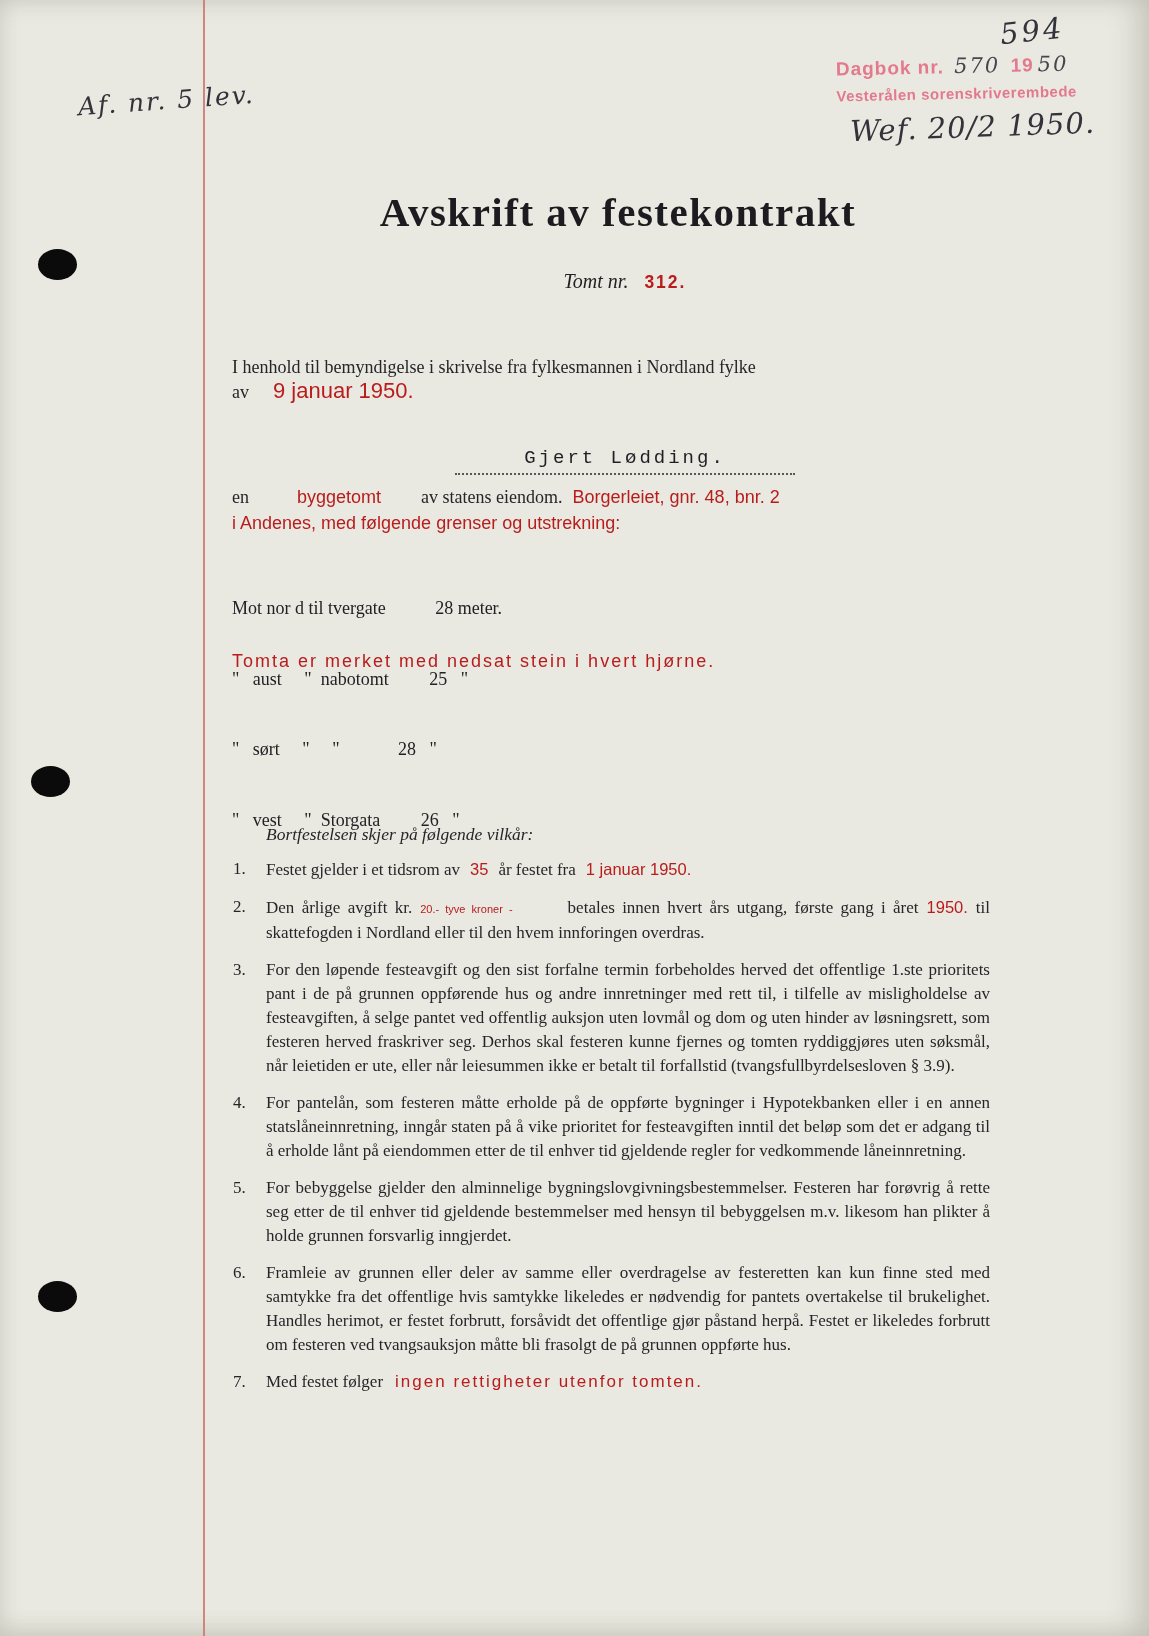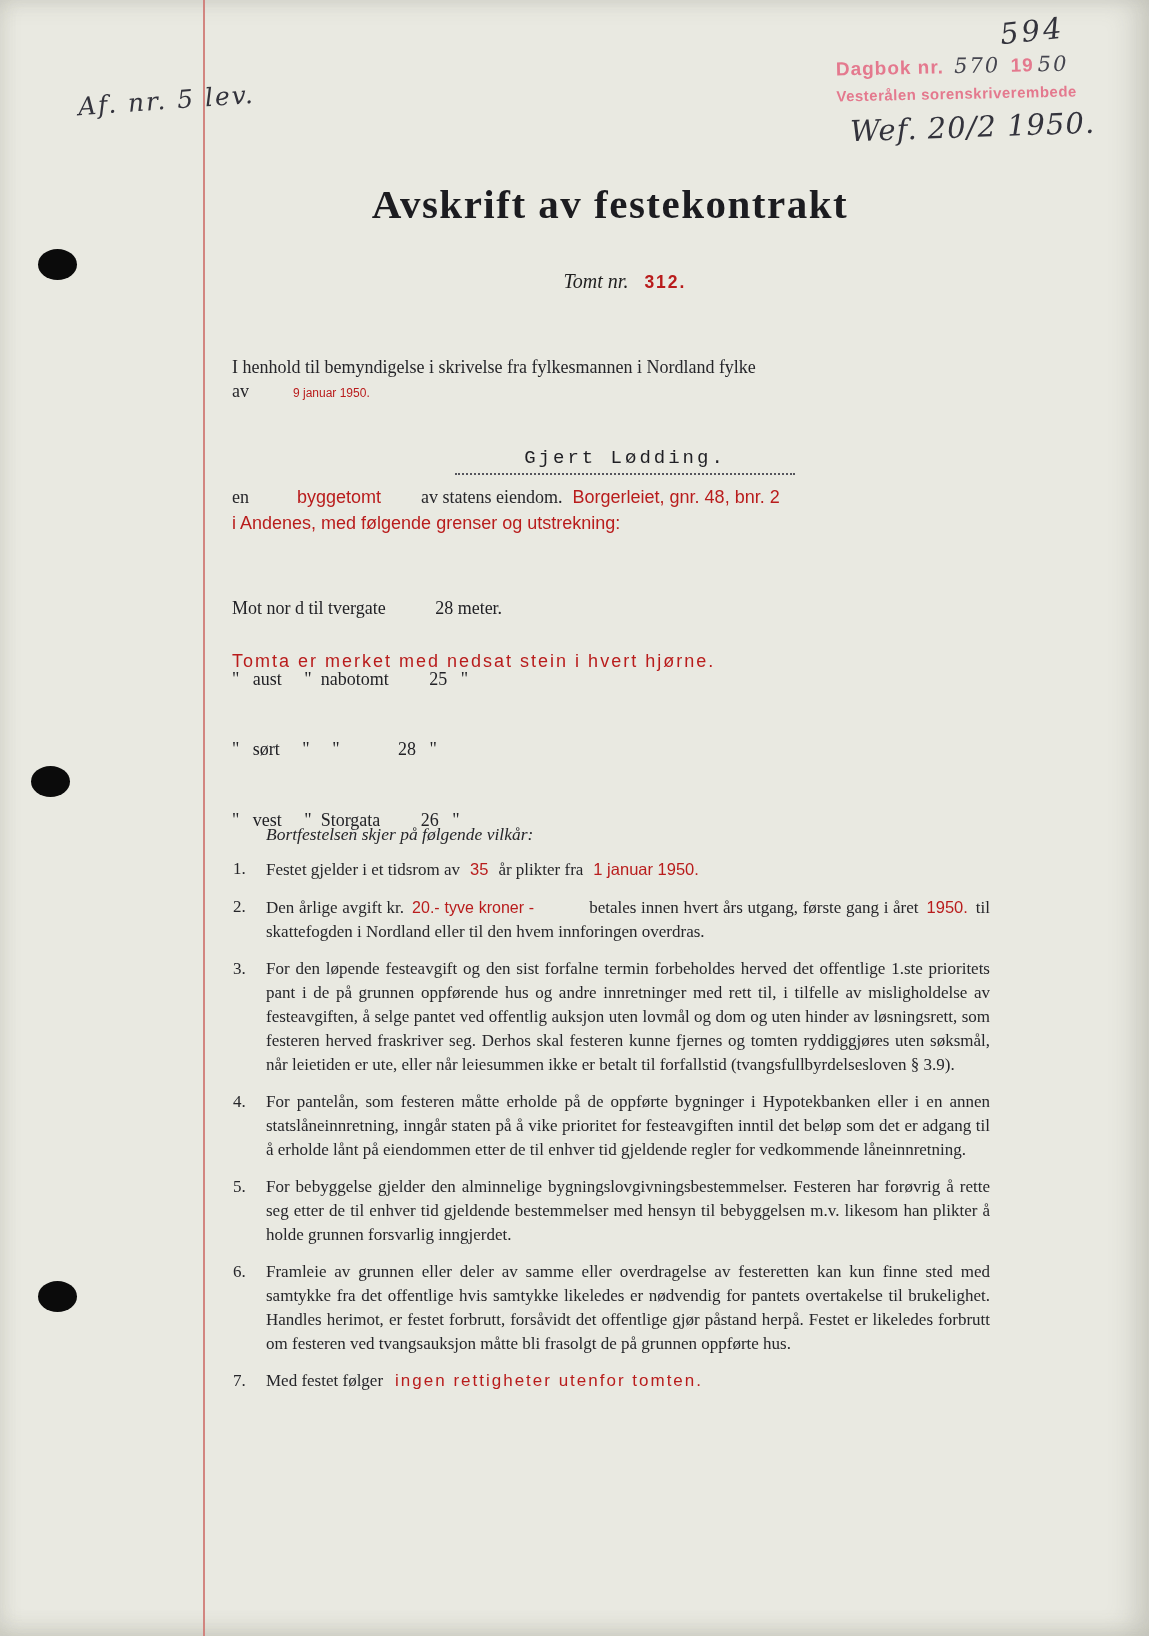--- a/index.html
+++ b/index.html
@@ -22,30 +22,30 @@
   .hw { position:absolute; font-family:"DejaVu Serif", serif; font-style:italic; color:#33333c; }
   .note-tl { left:78px; top:86px; font-size:25px; letter-spacing:2px; transform:rotate(-4deg); }
   .page-num { left:1000px; top:14px; font-size:29px; transform:rotate(-6deg); letter-spacing:3px; }
   .date-note { left:850px; top:110px; font-size:29px; transform:rotate(-2deg); letter-spacing:1px; }
 
   .stamp { position:absolute; left:836px; top:54px; transform:rotate(-1.2deg); color:#e4798e; font-family:"Liberation Sans", sans-serif; font-weight:bold; }
   .stamp-line1 { font-size:19px; letter-spacing:1px; }
   .stamp-line2 { font-size:15px; letter-spacing:0.5px; margin-top:7px; }
   .stamp-hw { font-family:"DejaVu Serif", serif; font-style:italic; font-weight:normal; color:#45454f; font-size:21px; margin:0 4px; letter-spacing:2px; }
 
-  .title { position:absolute; left:230px; top:180px; width:760px; margin:0; text-align:center;
+  .title { position:absolute; left:230px; top:180px; width:760px; margin:8px; text-align:center;
            font-family:"Liberation Serif", serif; font-weight:700; font-size:41px; letter-spacing:1.5px; color:#1c1c20; }
   .subtitle { position:absolute; left:230px; top:270px; width:790px; text-align:center; }
   .sub-label { font-style:italic; font-weight:400; font-size:20px; color:#222; }
   .sub-value { font-weight:700; font-size:19px; letter-spacing:2px; margin-left:12px; }
 
   .tw { font-family:Liberation Sans, sans-serif; font-size:17.5px; color:#b91c1c; }
 
   .intro { position:absolute; left:232px; top:355px; font-size:18px; line-height:24px; }
-  .intro-date { margin-left:44px; font-size:12px; }
+  .intro-date { margin-left:24px; font-size:22px; }
 
   .lessee { position:absolute; left:455px; top:447px; width:340px; text-align:center;
             font-family:"Liberation Mono", monospace; font-size:19px; letter-spacing:3px; color:#1f1f24;
             border-bottom:2px dotted #55555c; padding-bottom:4px; }
 
   .grant { position:absolute; left:232px; top:487px; font-size:18px; white-space:nowrap; }
   .g-b { margin-left:48px; margin-right:40px; font-size:18px; }
   .g-d { margin-left:10px; font-size:18px; }
   .location { position:absolute; left:232px; top:513px; font-size:18px; }
 
@@ -53,21 +53,21 @@
                 font-size:18px; line-height:23.5px; white-space:pre; color:#222226; }
 
   .marker { position:absolute; left:232px; top:651px; font-size:18px; letter-spacing:2px; }
 
   .conditions { position:absolute; left:233px; top:822px; width:757px; font-size:17px; line-height:24px; }
   .c-head { margin-left:33px; margin-bottom:11px; font-size:17.5px;font-style:italic; }
   .c-item { display:flex; margin-bottom:13px; }
   .c-num { width:33px; flex:none; }
   .c-text { flex:1; text-align:justify; }
   .v1 { font-size:16.5px; margin:8px 10px; }
-  .v2b { font-size:16px; margin:0 55px 0 8px; }
+  .v2b { font-size:11px; margin:0 55px 0 8px; }
   .v2d { font-size:16.5px; margin:0 8px; }
   .v7 { font-size:17px; margin-left:12px; letter-spacing:2px; }
 </style>
 </head>
 <body>
 
 <div class="paper">
 
   <div class="red-line"></div>
   <div class="hole hole-1"></div>
@@ -117,21 +117,21 @@
   </div>
 
   <div class="tw marker">Tomta er merket med nedsat stein i hvert hjørne.</div>
 
   <div class="conditions">
     <div class="c-head">Bortfestelsen skjer på følgende vilkår:</div>
 
     <div class="c-item">
       <span class="c-num">1.</span>
       <span class="c-text">
-        <span>Festet gjelder i et tidsrom av</span><span class="tw v1">35</span><span>år plikter fra</span><span class="tw v1">1 januar 1950.</span>
+        <span>Festet gjelder i et tidsrom av</span><span class="tw v1">35</span><span>år festet fra</span><span class="tw v1">1 januar 1950.</span>
       </span>
     </div>
 
     <div class="c-item">
       <span class="c-num">2.</span>
       <span class="c-text">
         <span>Den årlige avgift kr.</span><span class="tw v2b">20.- tyve kroner -</span><span>betales innen hvert års utgang, første gang i året</span><span class="tw v2d">1950.</span><span>til skattefogden i Nordland eller til den hvem innforingen overdras.</span>
       </span>
     </div>
 

